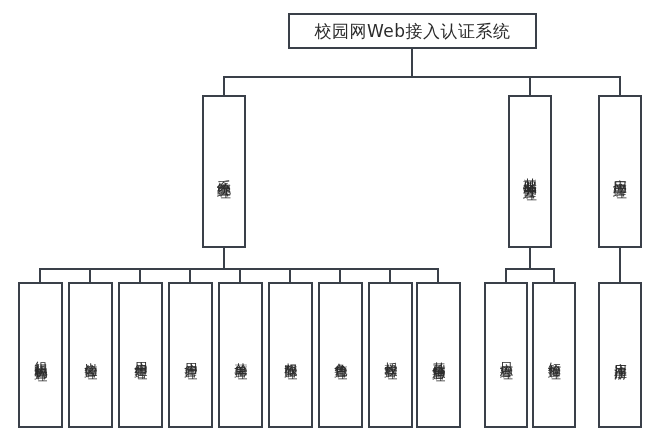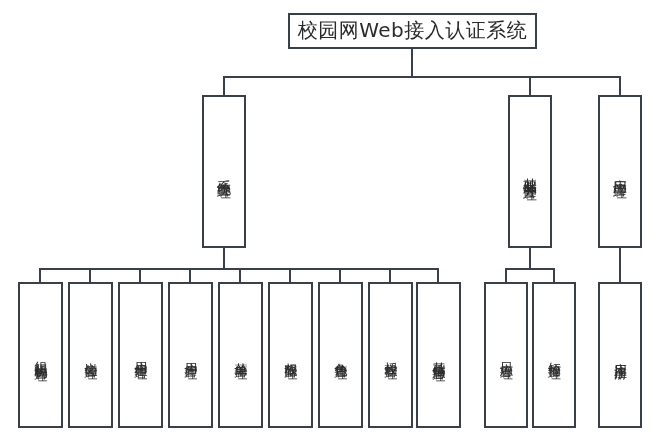--- a/index.html
+++ b/index.html
@@ -28,21 +28,21 @@
   }
   .node .label {
     display: block;
     text-align: center;
     line-height: 1.18;
     letter-spacing: 0.5px;
   }
   
   .node.horiz .label {
     writing-mode: horizontal-tb;
-    font-size: 20px;
+    font-size: 17px;
   }
   
   .node.vert .label {
     writing-mode: vertical-rl;
     text-orientation: upright;
     font-size: 14px;
     line-height: 1.22;
     letter-spacing: 2px;
   }
   .node.vert.small .label {

